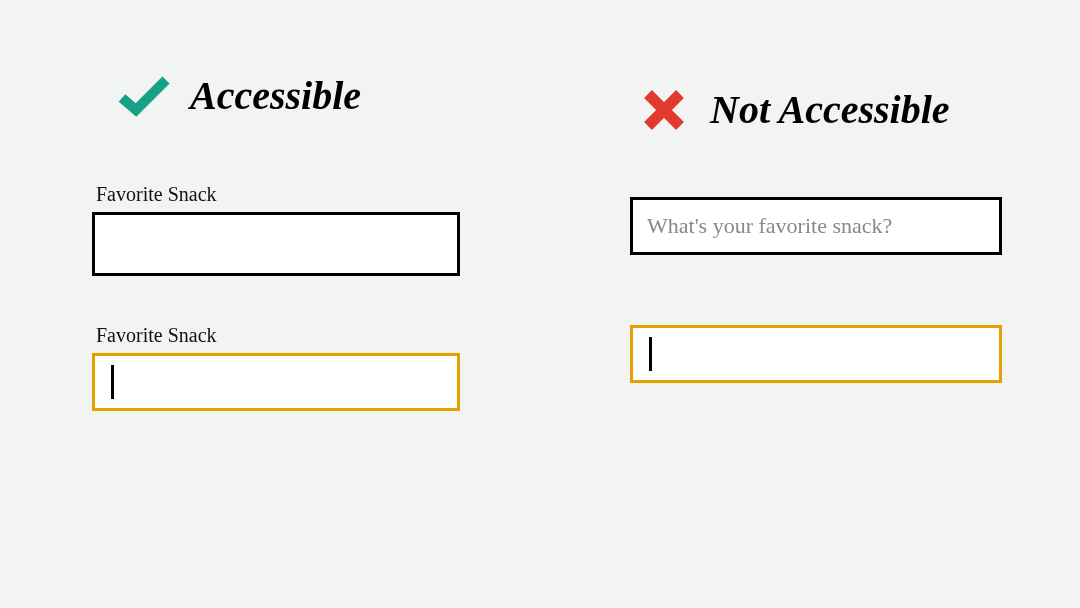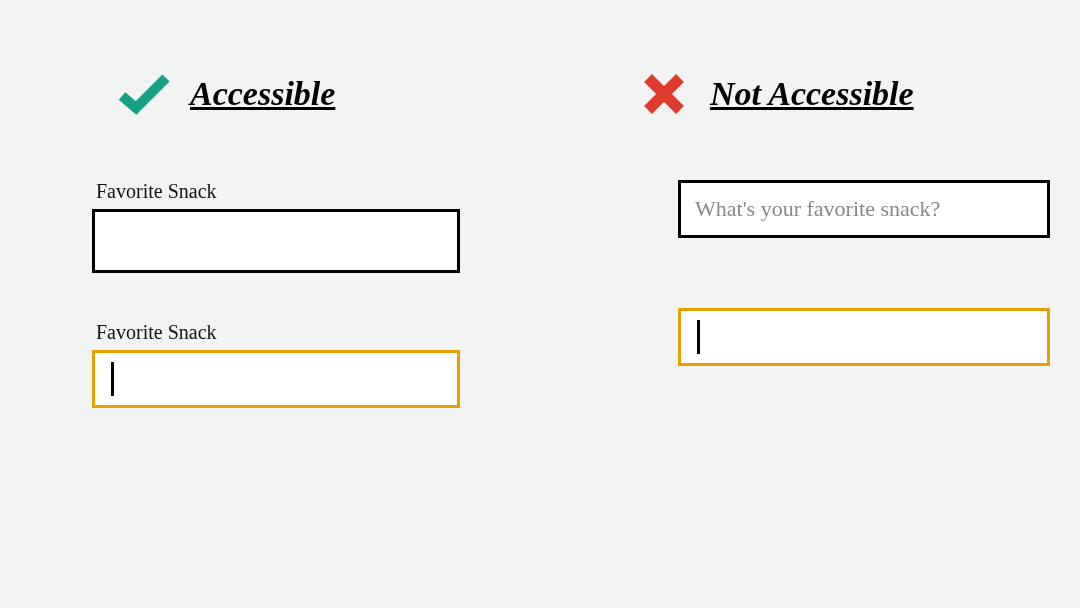--- a/index.html
+++ b/index.html
@@ -35,28 +35,27 @@
     margin-bottom: 64px;
   }
   .heading-icon {
     width: 52px;
     height: 44px;
     display: flex;
     align-items: center;
     justify-content: center;
   }
   .heading-text {
-    font-size: 34px;
+    font-size: 40px;
     font-weight: bold;
     font-style: italic;
     color: #000;
-    text-decoration: underline;
   }
   .heading-left { padding-left: 40px; }
-  .heading-right { padding-left: 22px; }
+  .heading-right { padding-left: 22px; margin-top: 14px; }
 
   .field-block { margin-bottom: 48px; }
   .field-label {
     font-size: 20px;
     color: #111;
     margin-bottom: 6px;
     padding-left: 4px;
   }
   .input-box {
     width: 368px;
@@ -79,21 +78,21 @@
     color: #888;
   }
   .caret {
     width: 3px;
     height: 34px;
     background: #000;
     margin-left: 2px;
   }
 
   .right-col .field-block:first-of-type { margin-top: 8px; }
-  .right-col .input-box { width: 372px; margin-left: 48px; }
+  .right-col .input-box { width: 372px; }
 
   .col.left-col .field-block { margin-left: 14px; }
   .col.right-col .field-block { margin-left: 14px; margin-bottom: 70px; }
 </style>
 </head>
 <body>
 
 <div class="columns">
 
   <div class="col left-col">

